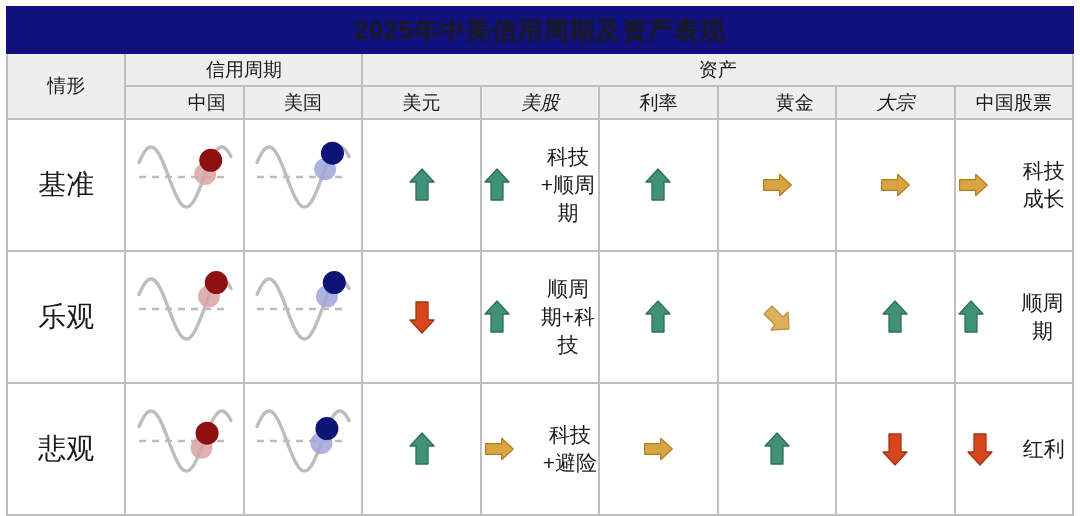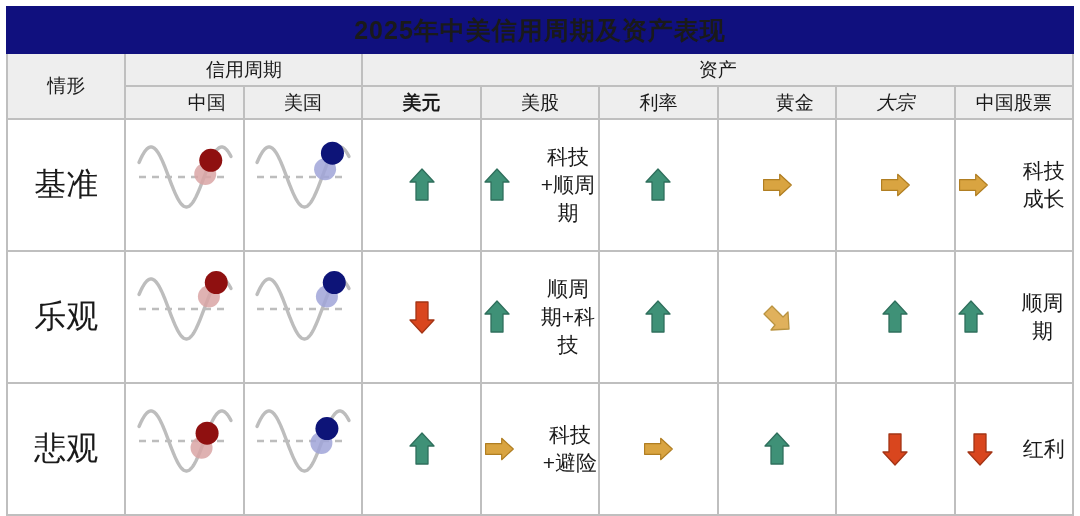--- a/index.html
+++ b/index.html
@@ -42,21 +42,21 @@
   
   .hdr{
     background:#eeeeee;
     font-size:19px;
     font-weight:normal;
     height:30px;
   }
   .hdr-situation{ height:64px; }
   
   tr.datarow > td{ height:130px; background:#ffffff; }
-  .scenario{ font-size:32px;font-family:Liberation Mono, monospace; }
+  .scenario{ font-size:28px;font-family:Liberation Mono, monospace; }
   .cyclecell{ position:relative; }
   .labeltext{ font-size:21px; }
   
   .cellflex{
     display:flex;align-items:center;justify-content:center;
     gap:26px;height:100%;
   }
   .arrowbox{ display:inline-flex;align-items:center;justify-content:center;width:34px;height:40px; }
   svg.arrow{ display:block; }
   svg.cycle{ display:block;margin:0 auto; }
@@ -73,22 +73,22 @@
 
       <tr>
         <td class="hdr hdr-situation" rowspan="2" style="width:85px;">情形</td>
         <td class="hdr" colspan="2">信用周期</td>
         <td class="hdr" colspan="6">资产</td>
       </tr>
 
       <tr>
         <td class="hdr" style="width:113px;padding-left:44px;">中国</td>
         <td class="hdr" style="width:117px;text-align:center;">美国</td>
-        <td class="hdr" style="width:90px;font-weight:bold;">美元</td>
-        <td class="hdr" style="width:225px;">美股</td>
+        <td class="hdr" style="width:90px;">美元</td>
+        <td class="hdr" style="width:225px;font-style:italic;">美股</td>
         <td class="hdr" style="width:83px;">利率</td>
         <td class="hdr" style="width:77px;padding-left:36px;">黄金</td>
         <td class="hdr" style="width:87px;font-style:italic;">大宗</td>
         <td class="hdr" style="width:191px;font-family:Liberation Mono, monospace;">中国股票</td>
       </tr>
     </tbody>
     <tbody id="rows-body">
         <tr class="datarow">
           <td class="scenario">基准</td>
           <td class="cyclecell">

